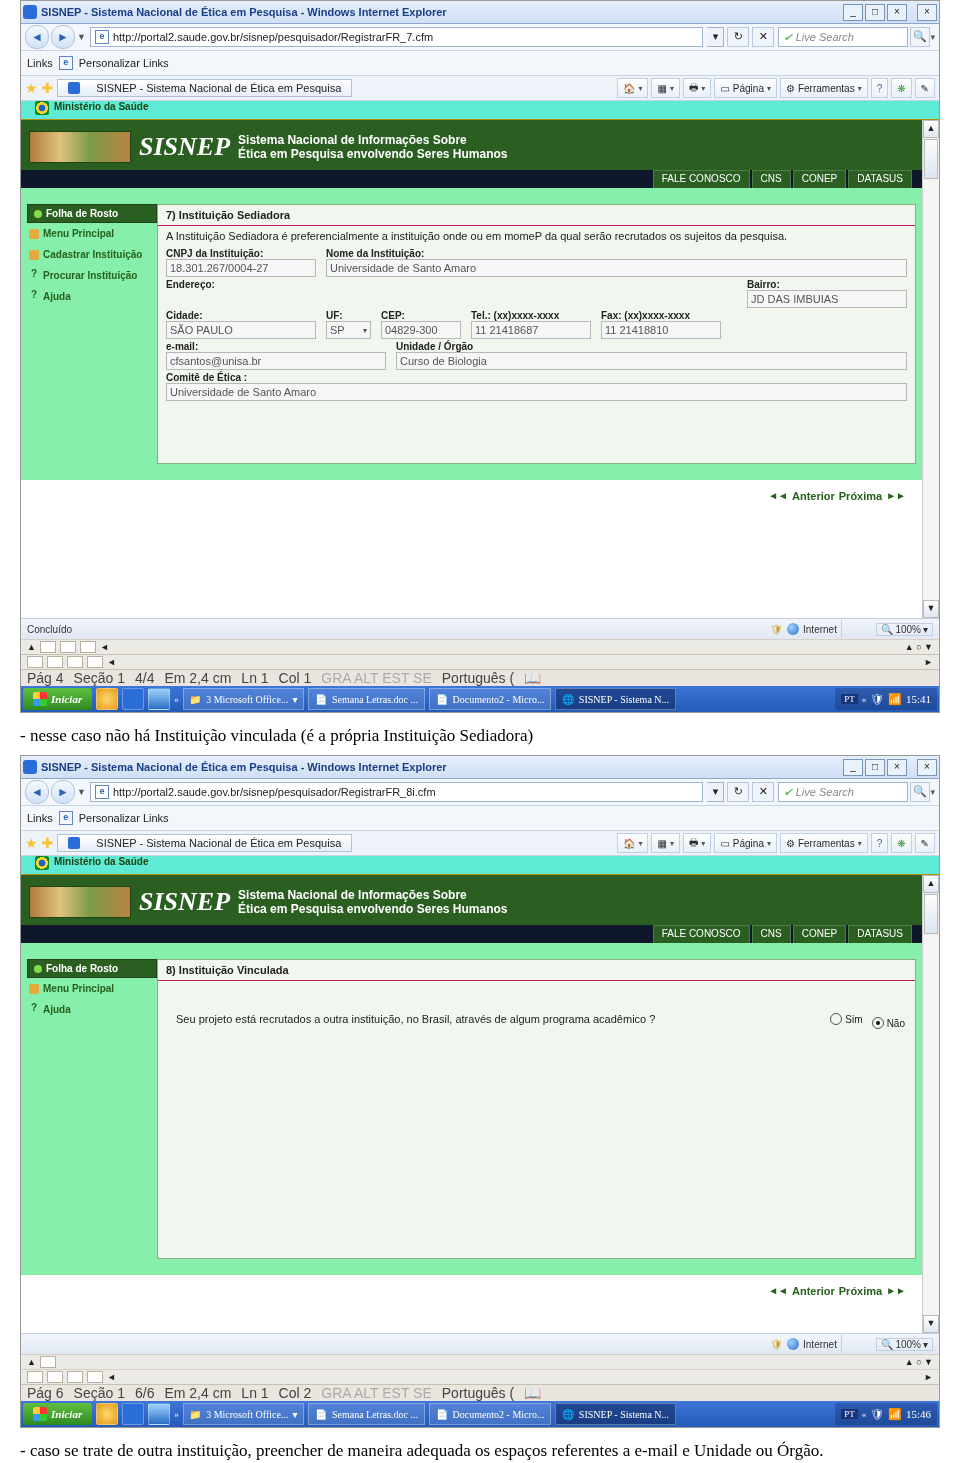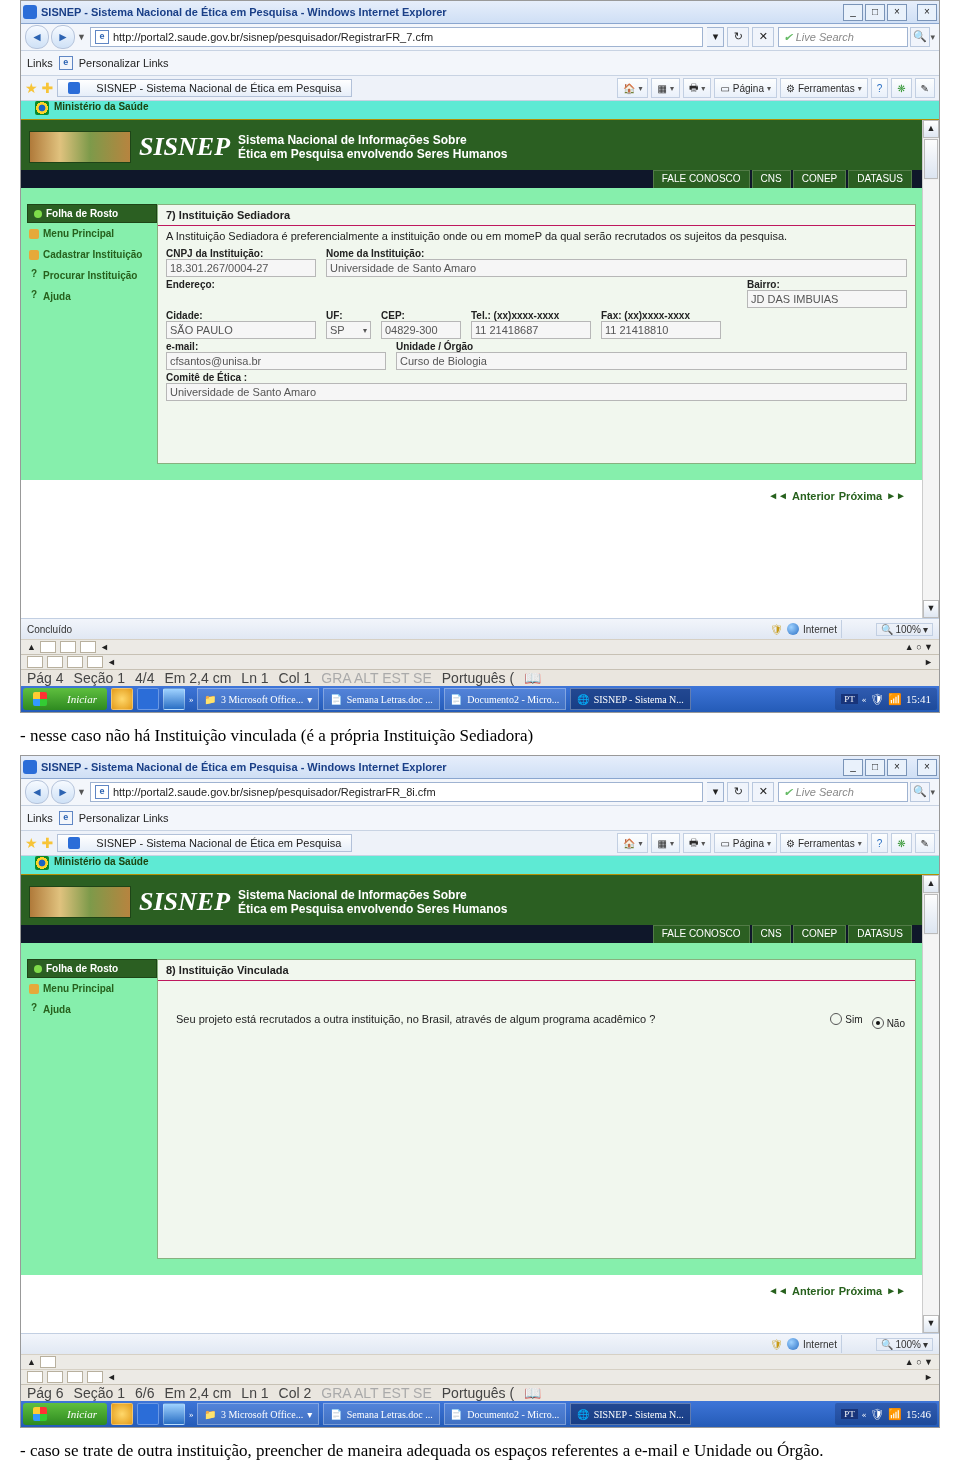--- a/index.html
+++ b/index.html
@@ -62,21 +62,21 @@
   .radio{display:inline-flex;align-items:center;gap:3px;font:10px Arial;margin-left:6px}
   .radio .dot{width:10px;height:10px;border:1px solid #555;border-radius:50%;display:inline-flex;align-items:center;justify-content:center}
   .radio .dot.sel::after{content:"";width:4px;height:4px;background:#111;border-radius:50%}
   .status{height:20px;background:linear-gradient(#f2f5fb,#e1e8f3);border-top:1px solid #c2cfe2;display:flex;align-items:center;padding:0 6px;font-size:10px;color:#333}
   .status .pane{border-left:1px solid #c2cfe2;height:18px}
   .status .right{margin-left:auto;display:flex;align-items:center;gap:4px}
   .globe{width:12px;height:12px;border-radius:50%;background:radial-gradient(circle at 35% 35%,#9fd2ff,#2a6fc4)}
   .zoom{border:1px solid #c2cfe2;padding:0 4px;display:flex;align-items:center;gap:2px}
   .wordbar{background:#eae6df;height:16px;border-top:1px solid #c7c1b4;display:flex;align-items:center;padding:0 6px;gap:10px;font-size:14px;color:#444}
   .taskbar{height:26px;background:linear-gradient(#3e75d8,#245bb7);display:flex;align-items:center;padding:0 2px;gap:4px;color:#fff;font:11px Tahoma}
-  .start{background:linear-gradient(#5fbf3f,#2e8a20);height:22px;border-radius:3px;padding:0 10px;display:flex;align-items:center;gap:20px;font-weight:normal;font-style:italic}
+  .start{background:linear-gradient(#5fbf3f,#2e8a20);height:22px;border-radius:3px;padding:0 10px;display:flex;align-items:center;gap:4px;font-weight:bold;font-style:italic}
   .start .flag{width:14px;height:14px;background:conic-gradient(#f33 0 25%,#3c3 0 50%,#39f 0 75%,#fc3 0);border-radius:2px}
   .tbq{width:20px;height:20px;border:1px solid rgba(255,255,255,.3);border-radius:2px}
   .task{border:1px solid rgba(255,255,255,.3);background:rgba(255,255,255,.12);height:20px;padding:0 6px;display:flex;align-items:center;gap:4px;max-width:140px;overflow:hidden;white-space:nowrap;font-size:10px}
   .task.active{background:rgba(10,30,80,.5)}
   .tray{margin-left:auto;display:flex;align-items:center;gap:4px;background:rgba(0,0,30,.2);height:22px;padding:0 6px;border-radius:2px}
   .thinrow{height:14px;background:#eceae5;border-top:1px solid #d6d0c4;display:flex;align-items:center;padding:0 6px;gap:4px}
   .thinbox{width:14px;height:10px;border:1px solid #b8b09e;background:#fff}
   .clear{clear:both}
 </style>
 </head>

